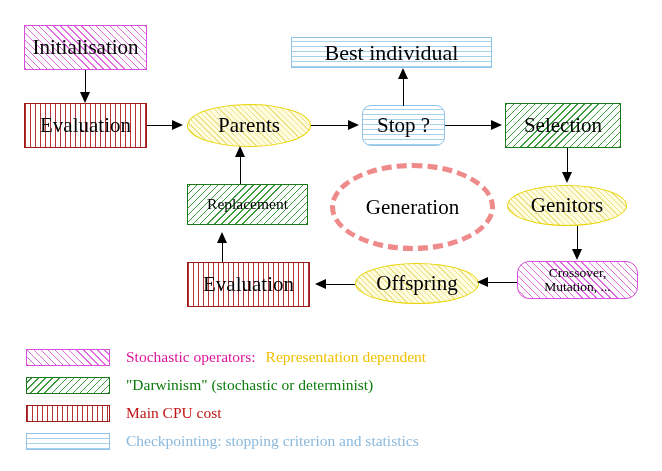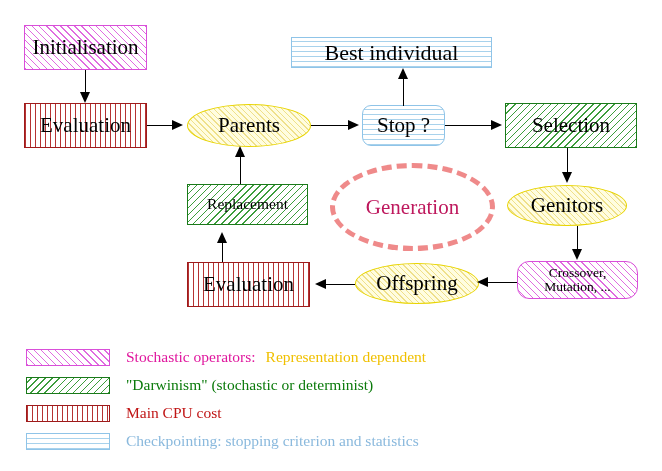--- a/index.html
+++ b/index.html
@@ -75,21 +75,21 @@
   
   .gen-ellipse {
     position: absolute;
     box-sizing: border-box;
     border: 5px dashed #ef8a8a;
     border-radius: 50%;
     background: transparent;
     display: flex;
     align-items: center;
     justify-content: center;
-    color: #be185d;
+    color: #000000;
   }
 
   
   .line-h, .line-v {
     position: absolute;
     background: #000000;
   }
   .line-h { height: 1px; }
   .line-v { width: 1px; }
 
@@ -141,21 +141,21 @@
   </div>
 
   <div class="node fill-blue" style="left:291px; top:37px; width:201px; height:31px; font-size:22px;">
     <span class="lbl">Best individual</span>
   </div>
 
   <div class="node fill-blue rounded" style="left:362px; top:105px; width:83px; height:41px; font-size:21px;">
     <span class="lbl">Stop ?</span>
   </div>
 
-  <div class="node fill-green" style="left:505px; top:103px; width:132px; height:45px; font-size:21px;">
+  <div class="node fill-green" style="left:505px; top:103px; width:116px; height:45px; font-size:21px;">
     <span class="lbl">Selection</span>
   </div>
 
   <div class="node fill-yellow ellipse" style="left:507px; top:185px; width:120px; height:41px; font-size:21px;">
     <span class="lbl">Genitors</span>
   </div>
 
   <div class="node fill-magenta" style="left:517px; top:261px; width:121px; height:38px; font-size:13.5px; flex-direction:column; justify-content:center;border-radius:12px;">
     <span class="lbl">Crossover,</span>
     <span class="lbl">Mutation, ...</span>

